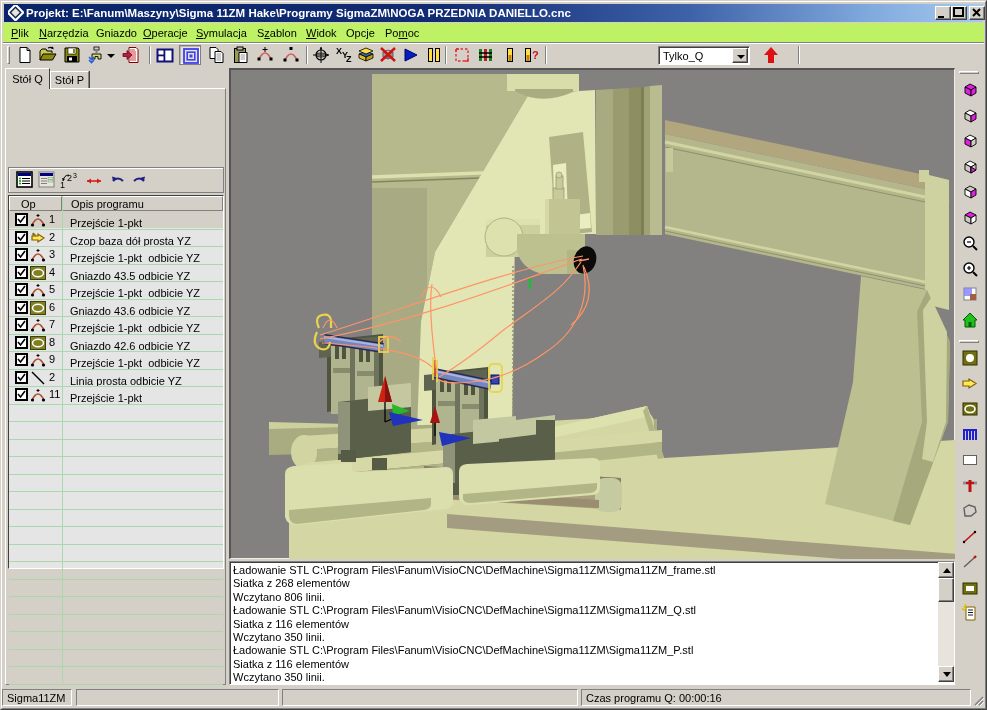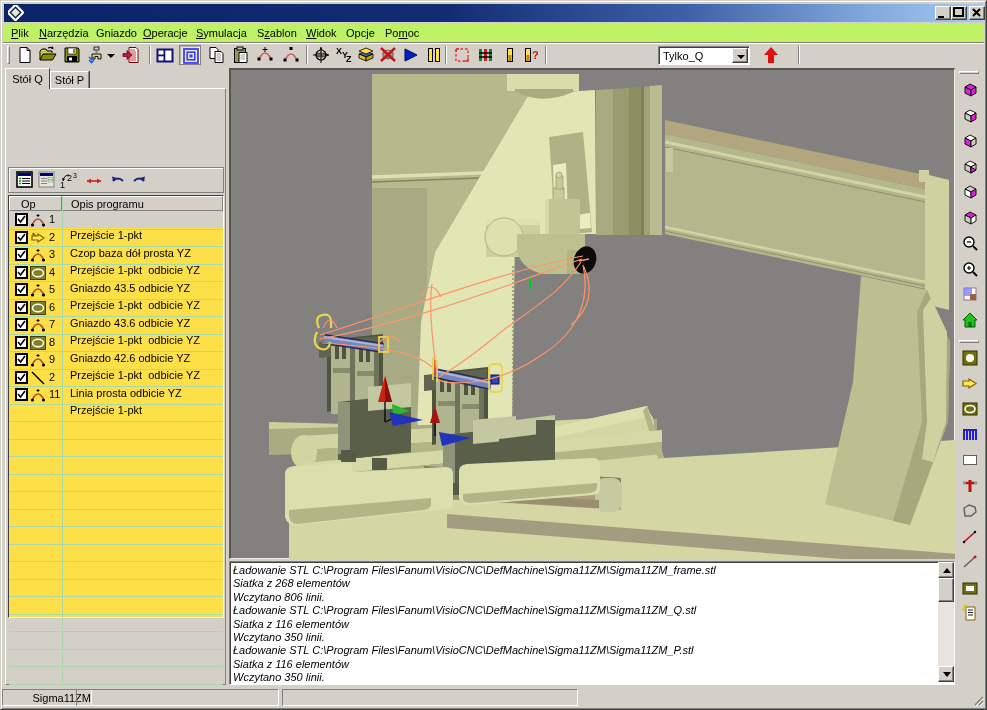--- a/index.html
+++ b/index.html
@@ -65,50 +65,50 @@
   border:1px solid #808080; box-shadow:inset 1px 1px 0 #fff, 1px 1px 0 #fff; }
 #grouplabel { position:absolute; left:10px; top:-7px; background:#d4d0c8; padding:0 3px; font-size:11px; }
 #greenbox { position:absolute; left:8px; top:9px; width:190px; height:42px; background:#c9fdc9;
   border-top:1px solid #808080; border-left:1px solid #808080;
   border-right:1px solid #fff; border-bottom:1px solid #fff;
   box-shadow:inset 1px 1px 0 #404040; }
 
 #ltoolbar { position:absolute; left:2px; top:78px; width:216px; height:26px;
   border:1px solid #808080; box-shadow:inset 1px 1px 0 #fff;  }
 
-#optable { position:absolute; left:2px; top:106px; width:216px; height:423px; background:#fde047;
+#optable { position:absolute; left:2px; top:106px; width:216px; height:374px; background:#e5e5e5;
   border-top:1px solid #404040; border-left:1px solid #404040;
   border-right:1px solid #fff; border-bottom:1px solid #fff; }
 .hcell { position:absolute; top:0; height:15px; background:#d4d0c8;
   border-top:1px solid #fff; border-left:1px solid #fff;
   border-right:1px solid #808080; border-bottom:1px solid #808080;
   font-size:11px; padding-left:11px; line-height:14px; }
 .orow { position:absolute; left:0; width:214px; height:17px; font-size:11px; }
 .orow .num { position:absolute; left:40px; top:2px; }
-.orow .desc { position:absolute; left:61px; top:18px; }
+.orow .desc { position:absolute; left:61px; top:6px; }
 .cb { position:absolute; left:6px; top:2px; width:13px; height:13px; background:#fff; border:2px solid #000; }
 .cb svg { position:absolute; left:0px; top:0px; }
 .rline { position:absolute; left:0; width:214px; height:1px; background:#aad8aa; }
 .vline { position:absolute; left:53px; top:0; width:1px; height:487px; background:#aad8aa; }
 
 #view3d { left:229px; top:68px; width:726px; height:491px; background:#82817f;
   border-top:2px solid #555; border-left:2px solid #555; border-right:1px solid #f0ede6; border-bottom:1px solid #f0ede6; }
 
 #rightbar { left:955px; top:66px; width:29px; height:621px; background:#d4d0c8; }
 .rico { position:absolute; left:3px; width:24px; height:23px; }
 .rico svg { position:absolute; left:3px; top:2px; }
 .hgrip { position:absolute; left:4px; width:20px; height:3px;
   border-top:1px solid #fff; border-left:1px solid #fff;
   border-right:1px solid #808080; border-bottom:1px solid #808080; }
 
 #log { left:229px; top:561px; width:726px; height:124px; background:#fff;
   border-top:1px solid #808080; border-left:1px solid #808080;
   border-right:1px solid #fff; border-bottom:1px solid #fff;
   box-shadow:inset 1px 1px 0 #404040;
-  font-size:11px; line-height:13.4px; padding:2px 0 0 3px; white-space:pre; overflow:hidden;font-style:italic; }
+  font-size:11px; line-height:13.4px; padding:2px 0 0 3px; white-space:pre; overflow:hidden; }
 #logscroll { position:absolute; right:0px; top:0px; width:16px; height:120px; background:#e8e4dc; }
 .sbtn { position:absolute; left:0; width:16px; height:16px; background:#d4d0c8;
   border-top:1px solid #fff; border-left:1px solid #fff;
   border-right:1px solid #404040; border-bottom:1px solid #404040;
   box-shadow:inset -1px -1px 0 #808080; }
 .sbtn svg { position:absolute; left:3px; top:4px; }
 #sthumb { position:absolute; left:0; top:16px; width:16px; height:24px; background:#d4d0c8;
   border-top:1px solid #fff; border-left:1px solid #fff;
   border-right:1px solid #404040; border-bottom:1px solid #404040;
   box-shadow:inset -1px -1px 0 #808080; }
@@ -121,20 +121,21 @@
 </style>
 </head>
 <body>
 <div class="abs" id="frame"></div>
 <div class="abs" id="frame2"></div>
 <div class="abs" id="titlebar">
   <svg id="titleicon" viewBox="0 0 16 16">
     <rect x="2" y="2" width="11" height="11" transform="rotate(45 7.5 7.5)" fill="#08206a" stroke="#fff" stroke-width="2.2"></rect>
     <rect x="5.2" y="5.2" width="4.6" height="4.6" transform="rotate(45 7.5 7.5)" fill="#d8e8f8" stroke="#efe6b0" stroke-width="1.4"></rect>
   </svg>
+  <span id="title-text">Projekt: E:\Fanum\Maszyny\Sigma 11ZM Hake\Programy SigmaZM\NOGA PRZEDNIA DANIELLO.cnc</span>
   <div class="tbtn" style="left:931px;"><svg width="14" height="12">
         <rect x="2" y="9" width="6" height="2" fill="#000"></rect>
       </svg></div>
   <div class="tbtn" style="left:947px;"><svg width="14" height="12">
         <rect x="2" y="1" width="9" height="8" fill="none" stroke="#000" stroke-width="2"></rect>
       </svg></div>
   <div class="tbtn" style="left:965px;"><svg width="14" height="12">
         <path d="M3,2 L10,9 M10,2 L3,9" stroke="#000" stroke-width="2"></path>
       </svg></div>
 </div>
@@ -834,20 +835,21 @@
 Siatka z 116 elementów
 Wczytano 350 linii.
 Ładowanie STL C:\Program Files\Fanum\VisioCNC\DefMachine\Sigma11ZM\Sigma11ZM_P.stl
 Siatka z 116 elementów
 Wczytano 350 linii.<div id="logscroll"><div class="sbtn" style="top:0"><svg width="10" height="8">
           <path d="M5,1 L9,6 L1,6 Z" fill="#000"></path>
         </svg></div><div id="sthumb"></div><div class="sbtn" style="bottom:0"><svg width="10" height="8">
           <path d="M1,1 L9,1 L5,6 Z" fill="#000"></path>
         </svg></div></div></div>
 <div class="abs" id="statusbar">
-  <div class="scell" style="left:0px;width:90px;text-align:right;">Sigma11ZM</div>
+  <div class="scell" style="left:0px;width:70px;">Sigma11ZM</div>
   <div class="scell" style="left:74px;width:203px;"></div>
   <div class="scell" style="left:280px;width:296px;"></div>
+  <div class="scell" style="left:579px;width:390px;">Czas programu Q: 00:00:16</div>
   <svg class="abs" style="left:971px;top:8px" width="12" height="12">
     <path d="M10,2 L2,10 M10,6 L6,10 M10,10 L10,10" stroke="#808080" stroke-width="1.5"></path>
     <path d="M11,3 L3,11 M11,7 L7,11" stroke="#fff" stroke-width="1"></path>
   </svg>
 </div>
 
 </body></html>

